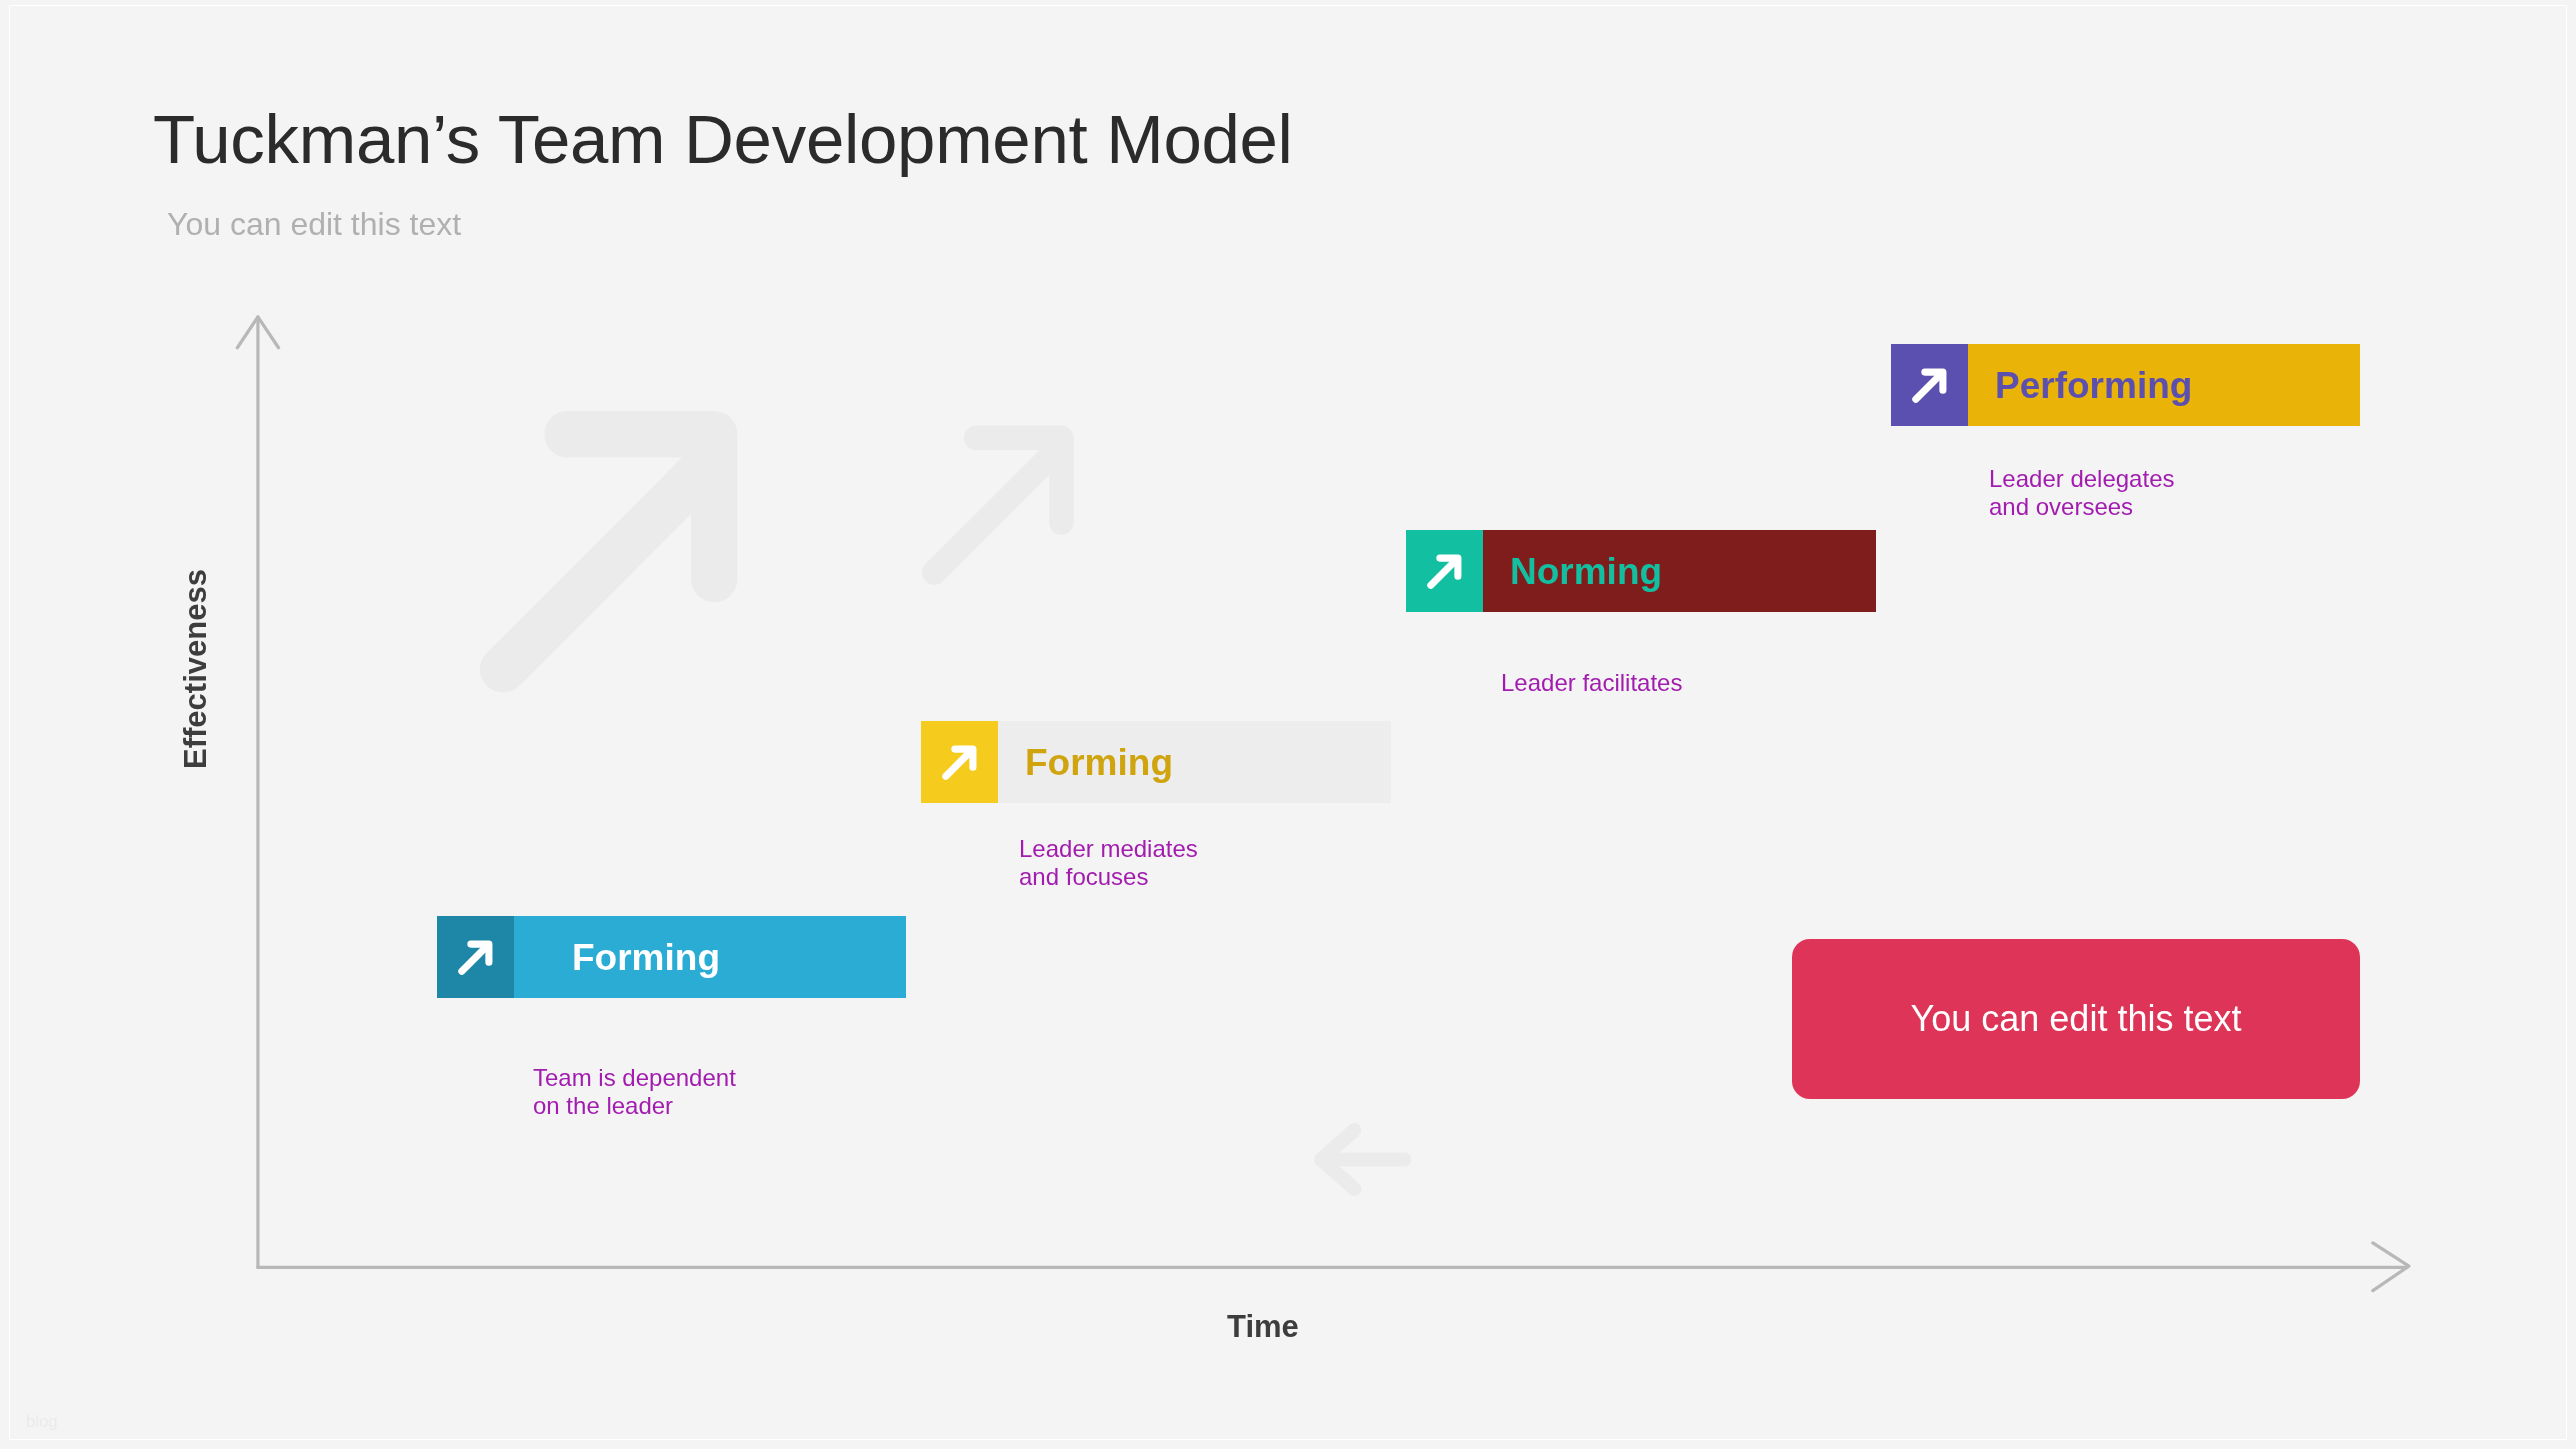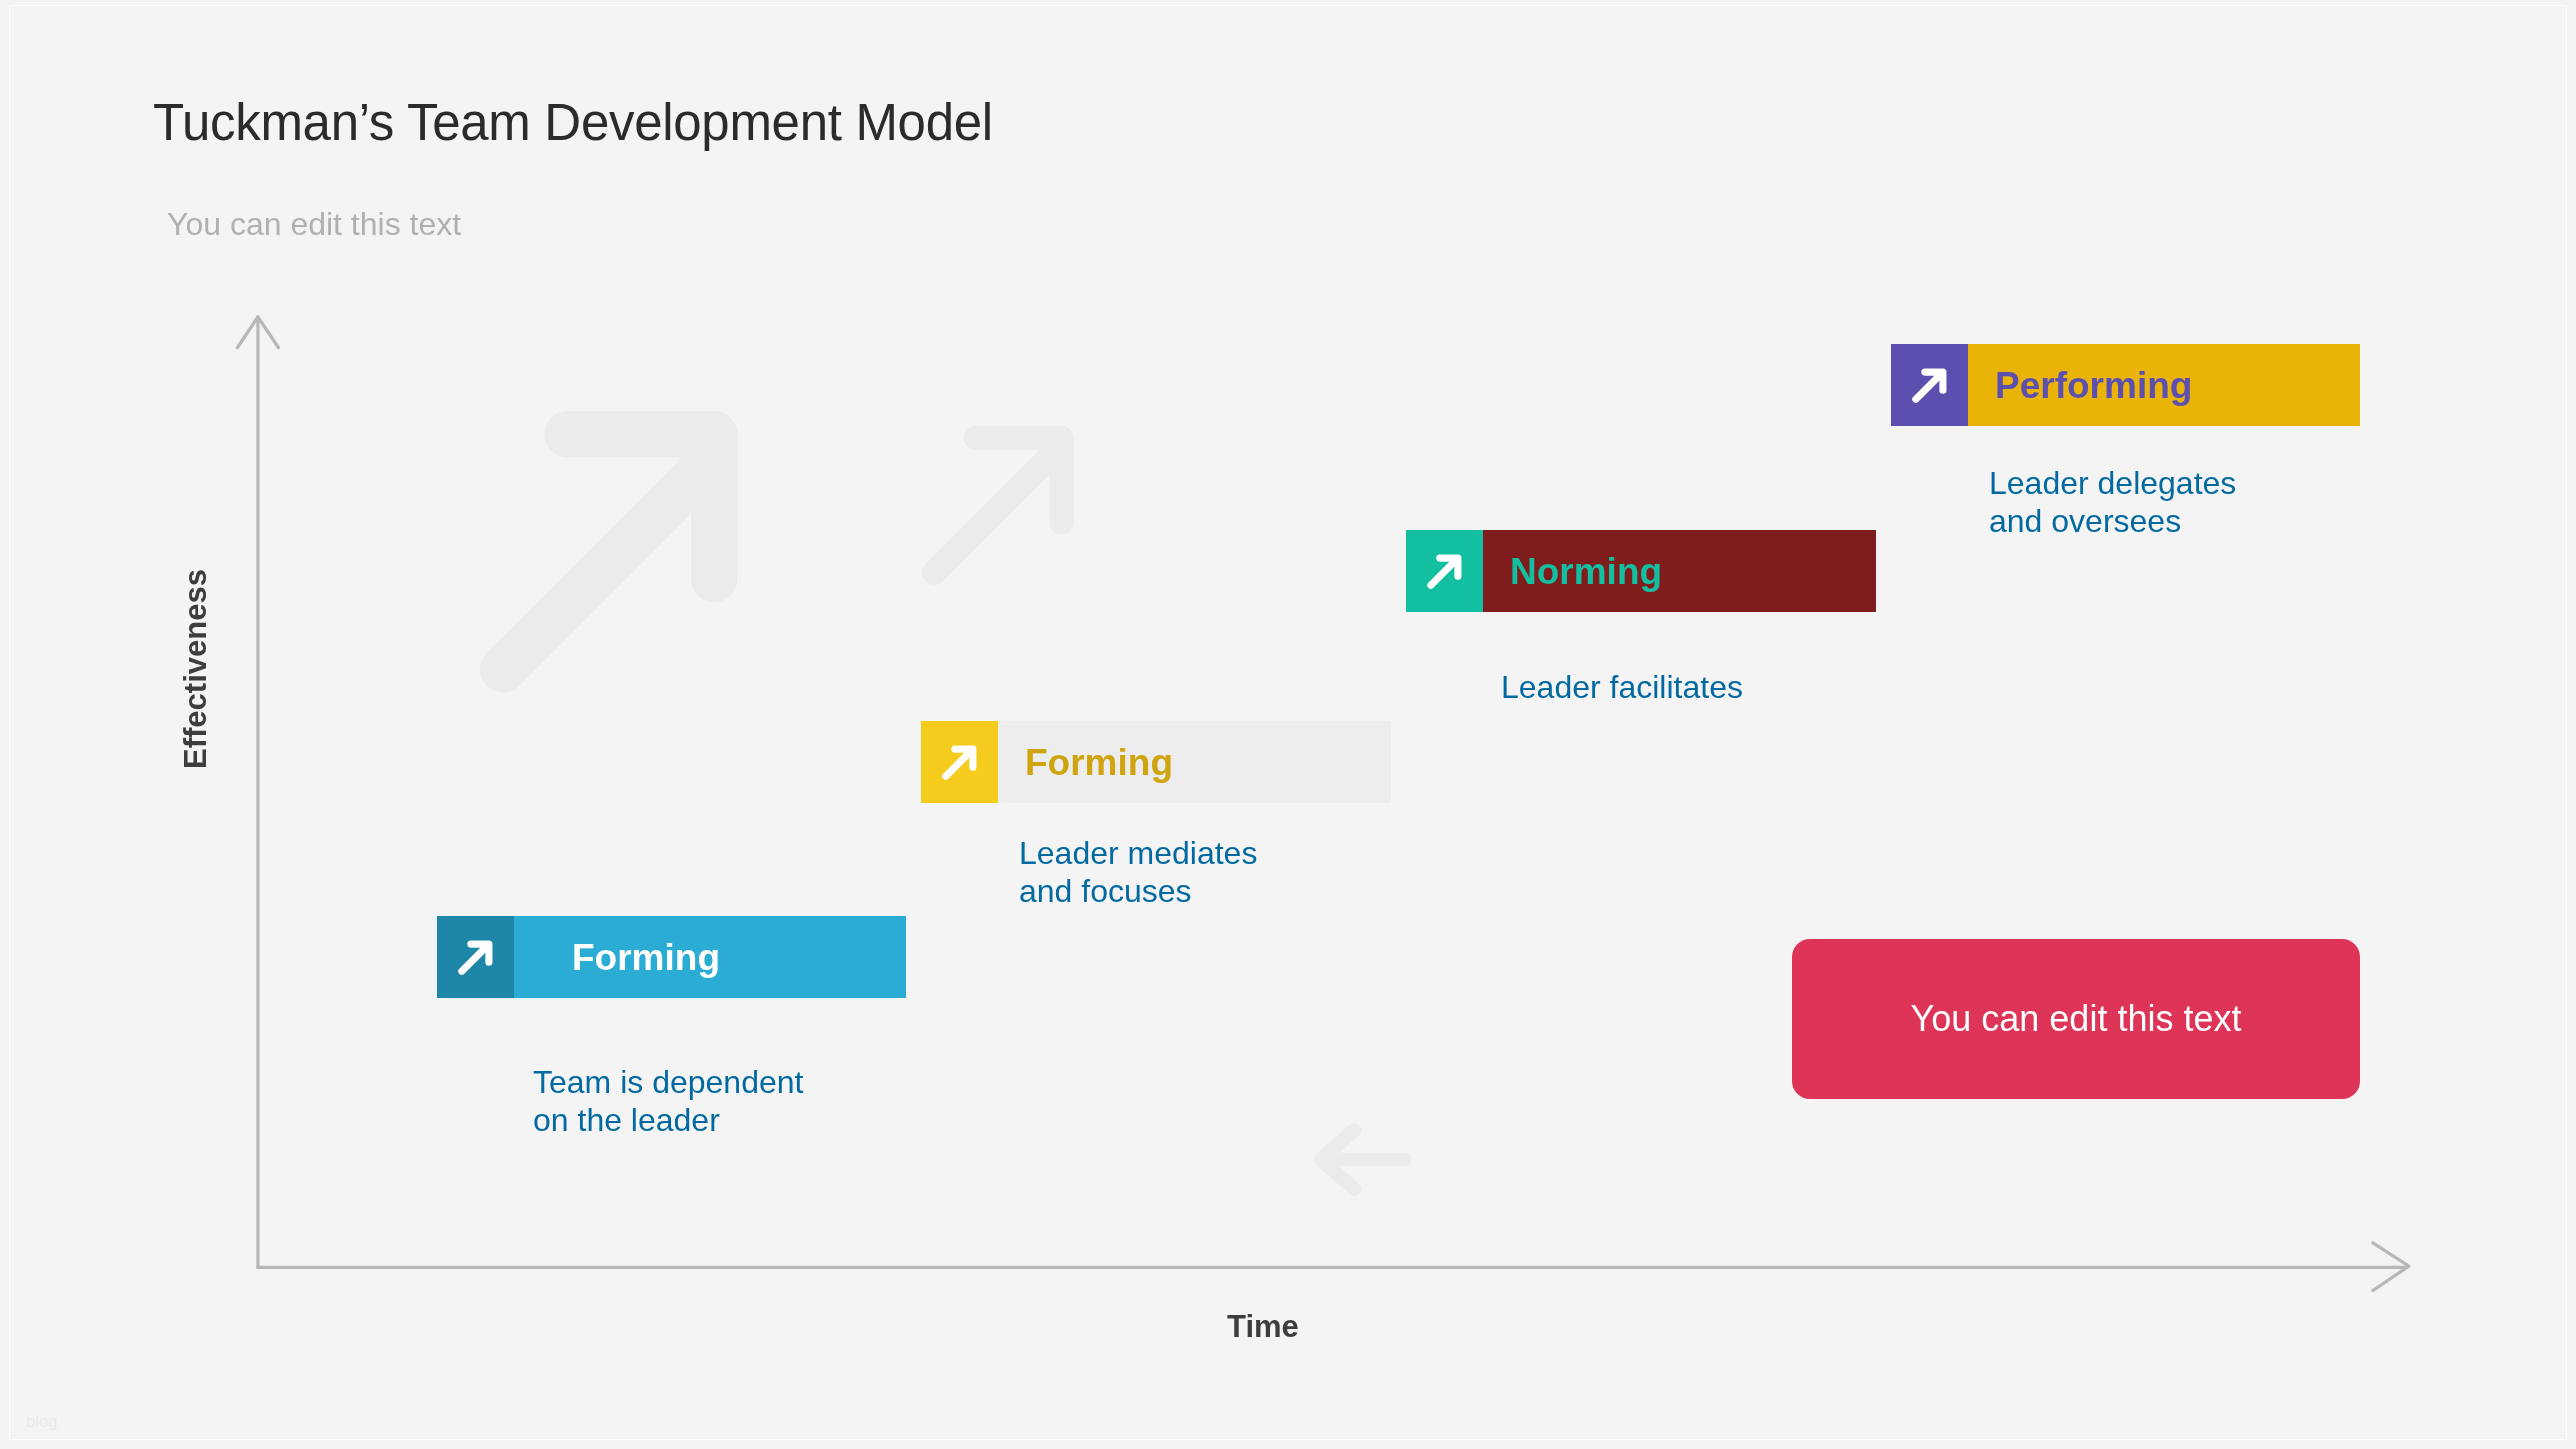--- a/index.html
+++ b/index.html
@@ -25,22 +25,22 @@
     height: 1435px;
     border: 1.9px solid #ffffff;
     box-sizing: border-box;
     pointer-events: none;
   }
 
   
   #title {
     position: absolute;
     left: 153px;
-    top: 93px;
-    font-size: 51px;
+    top: 100px;
+    font-size: 69px;
     font-weight: 400;
     color: #2b2b2b;
     letter-spacing: -0.3px;
     white-space: nowrap;
   }
   #subtitle {
     position: absolute;
     left: 167px;
     top: 206px;
     font-size: 32px;
@@ -114,22 +114,22 @@
     box-sizing: border-box;
   }
   .stage-label {
     font-size: 37px;
     font-weight: bold;
     white-space: nowrap;
     line-height: 1;
   }
   .stage-desc {
     position: absolute;
-    font-size: 32px;
-    color: #0369a1;
+    font-size: 24px;
+    color: #a21caf;
     line-height: 1.18;
     white-space: pre-line;
   }
 
   
   #callout {
     position: absolute;
     left: 1792px;
     top: 939px;
     width: 568px;

